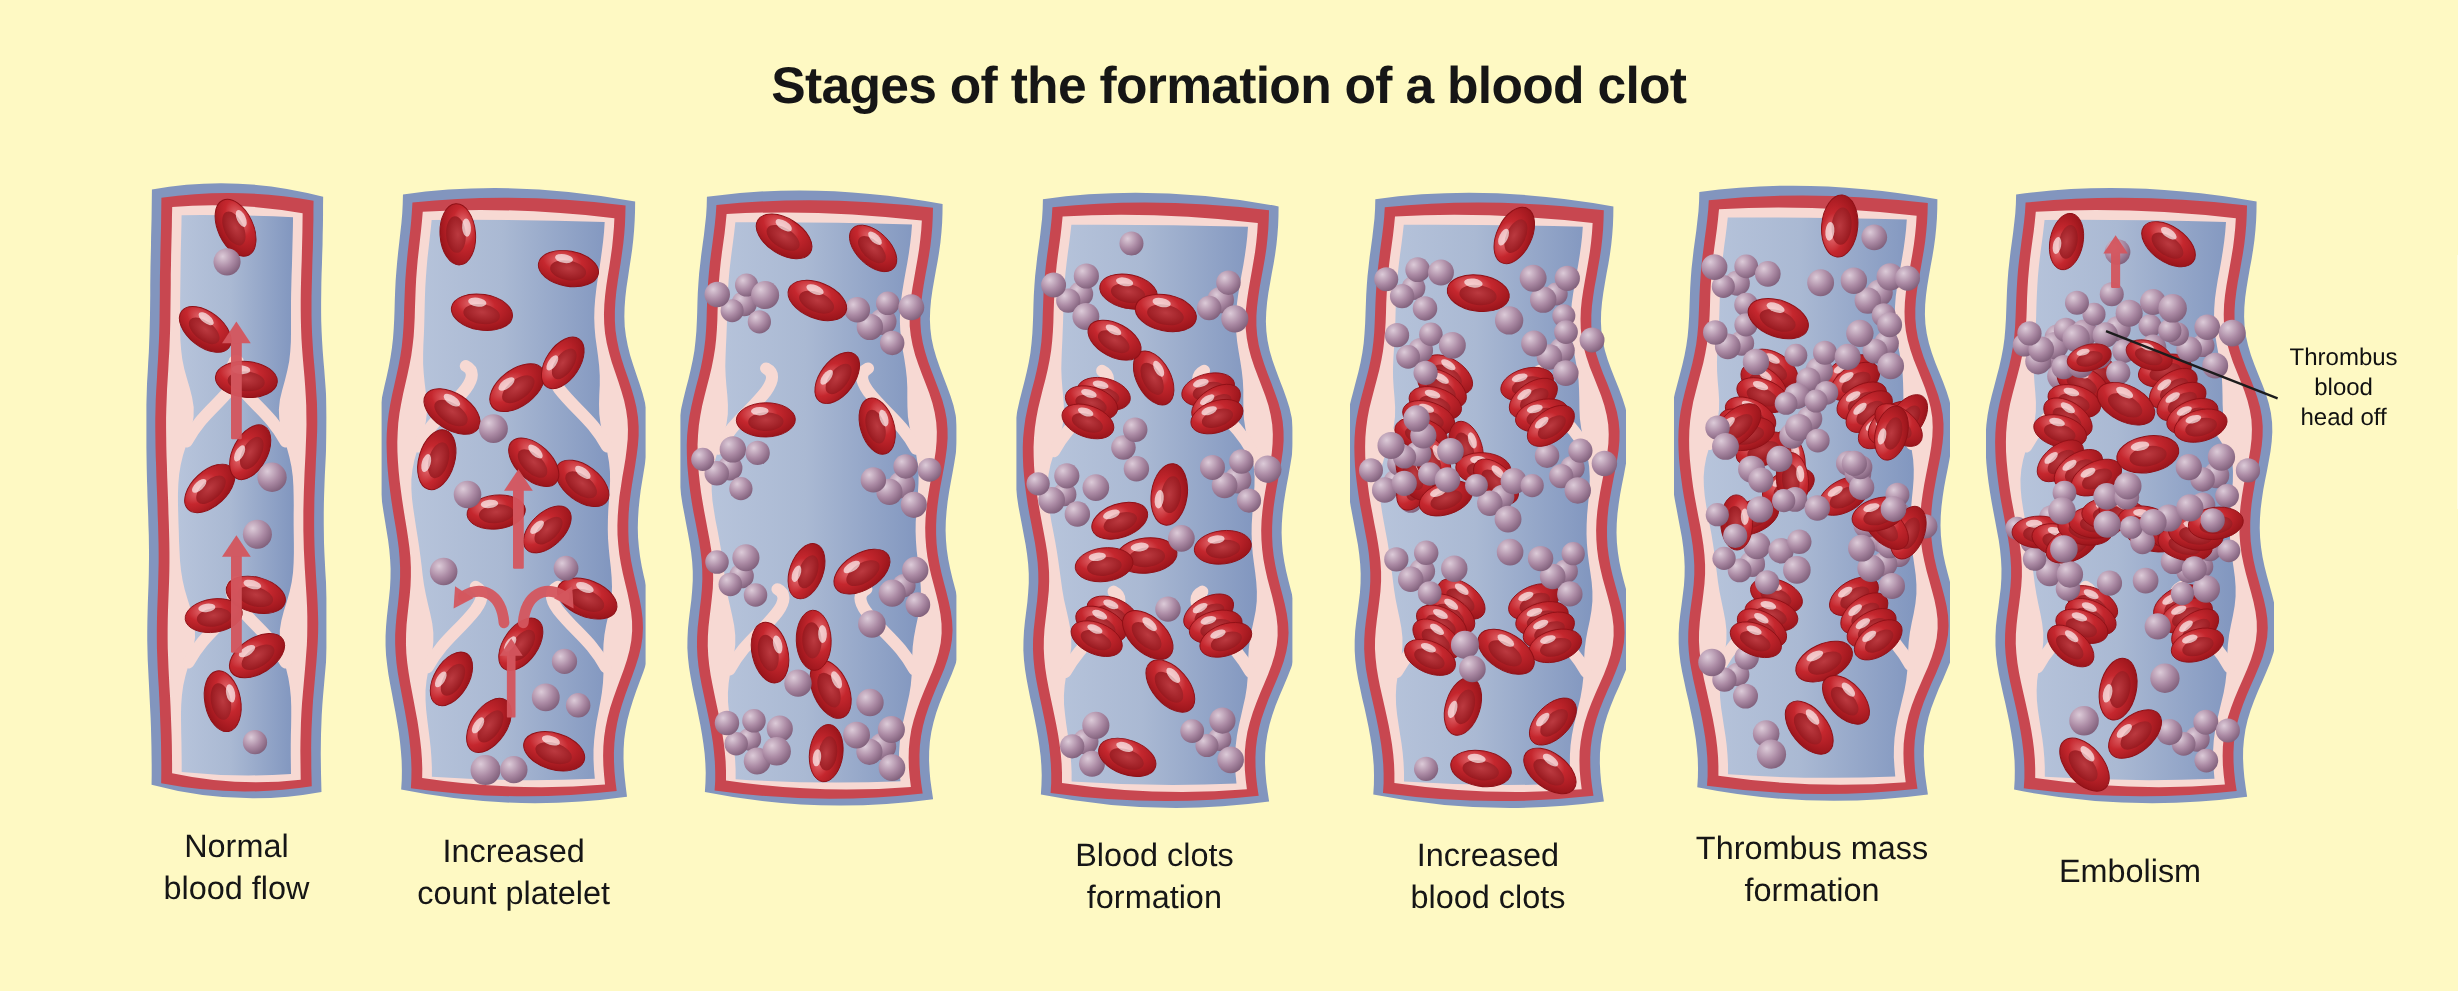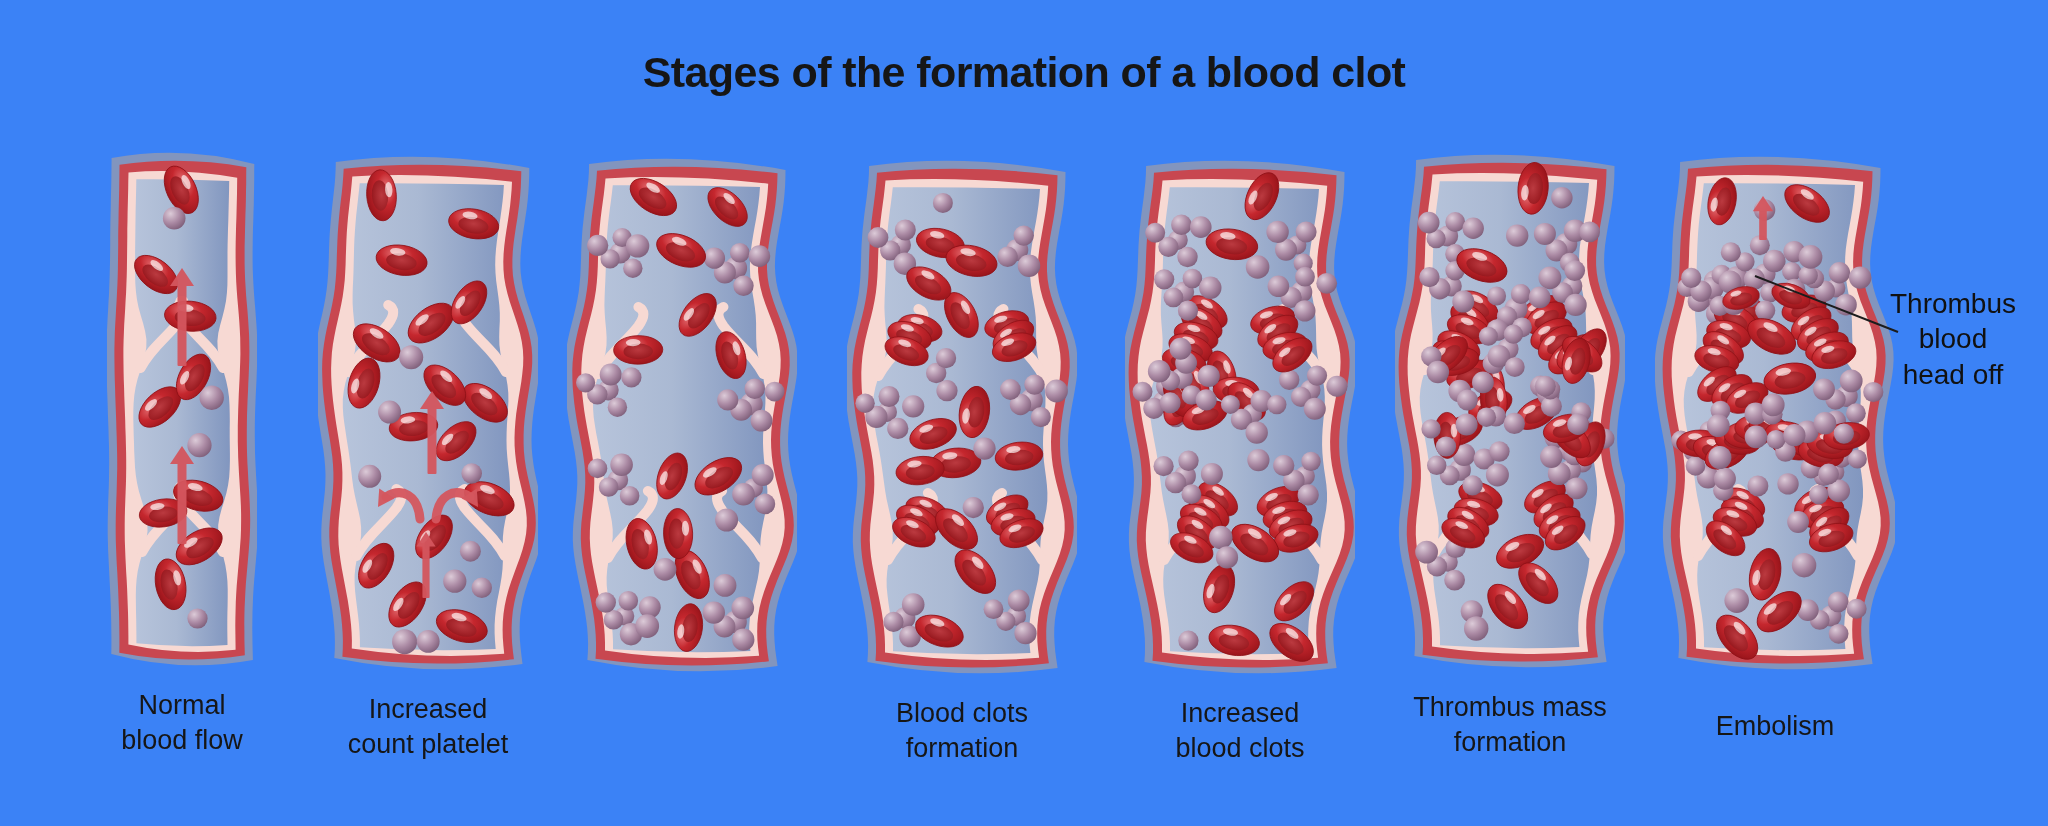--- a/index.html
+++ b/index.html
@@ -1,37 +1,37 @@
 <!DOCTYPE html>
 <html><head>
 <meta charset="utf-8">
 <style>
   html,body{margin:0;padding:0;background:#ffffff;}
   body{width:2048px;height:826px;position:relative;font-family:"Liberation Sans",sans-serif;overflow:hidden;}
-  .canvas{position:absolute;left:0;top:0;width:2048px;height:826px;background:#3b82f6;}
+  .canvas{position:absolute;left:0;top:0;width:2048px;height:826px;background:#fef9c3;}
   .title{position:absolute;top:48px;left:0;width:2048px;text-align:center;
          font-size:43px;font-weight:700;letter-spacing:-0.6px;color:#161616;margin:0;}
   figure.stage{position:absolute;margin:0;padding:0;}
   figure.stage svg{display:block;}
   figure.stage figcaption{position:absolute;top:546px;left:50%;transform:translateX(-50%);
          white-space:pre-line;text-align:center;font-size:27px;line-height:1.3;
          color:#161616;width:max-content;}
   figure.stage.embolism figcaption{top:563px;}
   .annotation{position:absolute;left:1888px;top:286px;width:130px;text-align:center;
-         font-size:28px;line-height:1.26;color:#111111;}
+         font-size:20px;line-height:1.26;color:#111111;}
   .pointer-line{position:absolute;left:1752px;top:268px;}
 </style>
 </head>
 <body>
 
 <div class="canvas">
 
   <h1 class="title">Stages of the formation of a blood clot</h1>
 
-  <figure class="stage" style="left:107px;top:142px;width:150px">
+  <figure class="stage" style="left:122px;top:142px;width:150px">
     <svg id="vessel-0" class="vessel" viewBox="0 0 150 530" width="150" height="530">
         <defs>
           <radialGradient id="g0R" cx="38%" cy="32%" r="80%">
             <stop offset="0%" stop-color="#e8787c"></stop>
             <stop offset="40%" stop-color="#c5272e"></stop>
             <stop offset="100%" stop-color="#8f1016"></stop>
           </radialGradient>
           <radialGradient id="g0Ri" cx="50%" cy="40%" r="75%">
             <stop offset="0%" stop-color="#bb3a40"></stop>
             <stop offset="100%" stop-color="#8f1016"></stop>

